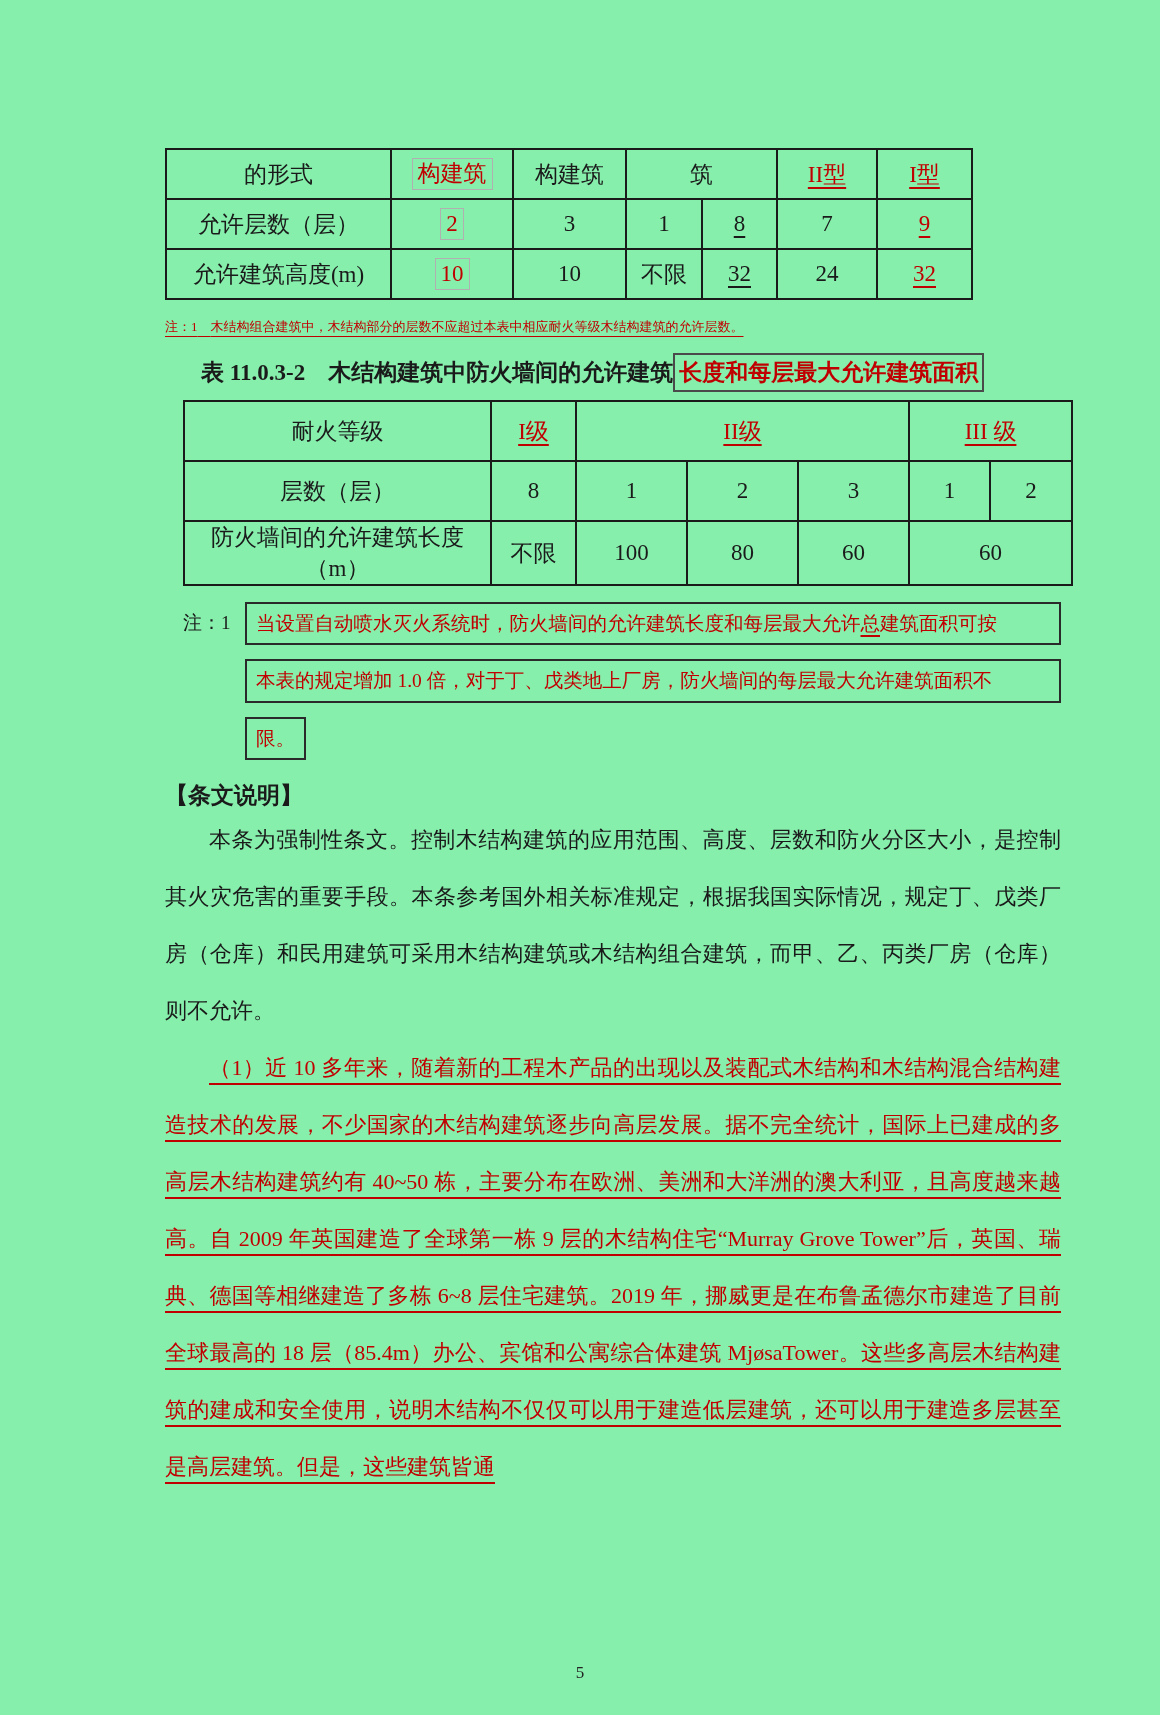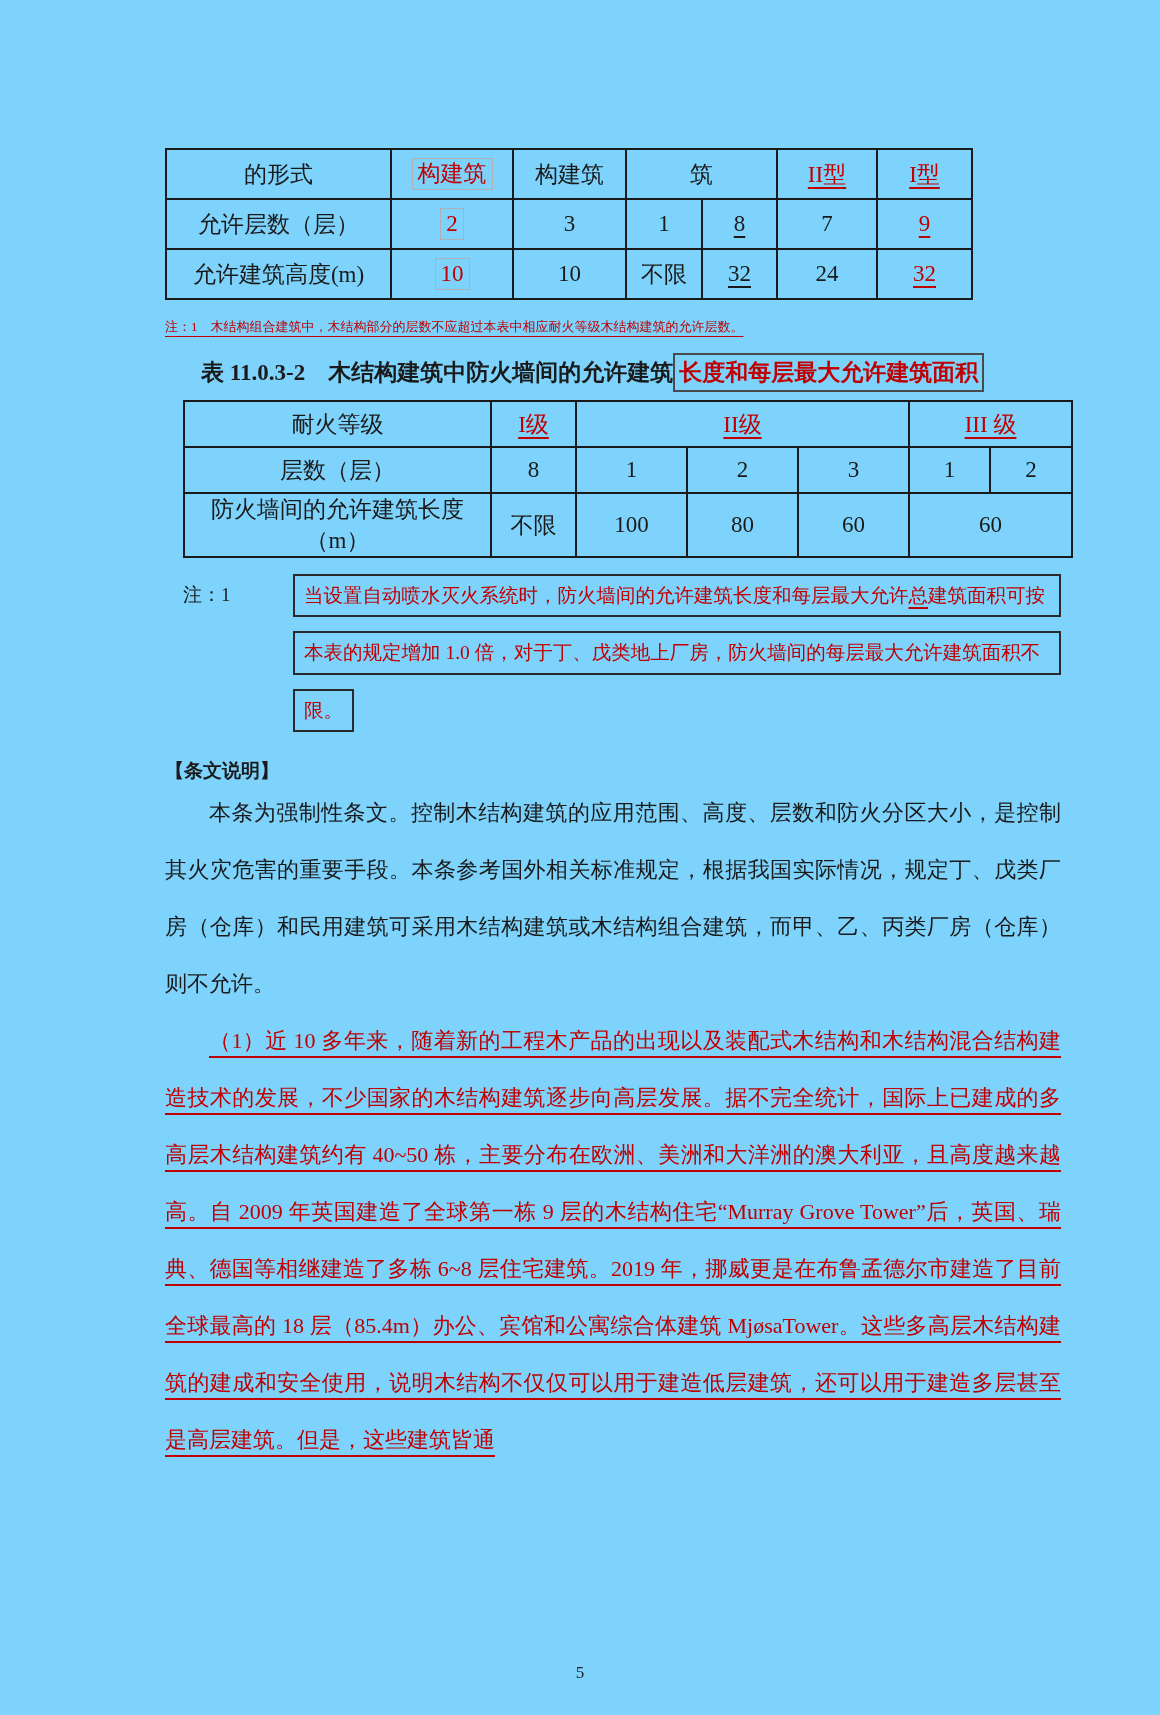--- a/index.html
+++ b/index.html
@@ -1,60 +1,60 @@
 <!DOCTYPE html>
 <html><head>
 <meta charset="utf-8">
 <style>
   * { margin:0; padding:0; box-sizing:border-box; }
   html,body { background:#e8e8e8; }
   .page {
     position:relative;
     width:1160px; height:1715px;
-    background:#7dd3fc;
+    background:#86efac;
     overflow:hidden;
     font-family:"Liberation Serif","DejaVu Serif",serif;
     color:#1a1a1a;
   }
   .content { position:absolute; left:165px; top:148px; width:896px; }
 
   
   table { border-collapse:collapse; table-layout:fixed; }
   td { border:2px solid #1a1a1a; text-align:center; vertical-align:middle; font-size:23px; padding:0 2px; overflow:hidden; }
 
   .t1 { width:806px; }
   .t1 td { height:50px; }
 
   .t2 { width:888px; margin-left:18px; margin-top:8px; }
-  .t2 td { height:46px; }
+  .t2 td { height:60px; }
 
   .red { color:#c00000; }
   .u   { text-decoration:underline; text-underline-offset:5px; text-decoration-thickness:1.5px; }
   .chgbox { display:inline-block; border:1px solid #b0b0b0; padding:0 5px; line-height:1.3; }
 
   
   .notes1 { margin-top:18px; font-size:13px; }
   .notes1 .nline { color:#c00000; text-decoration:underline; text-underline-offset:5px; margin-bottom:17px; }
   .notes1 .nline2 { padding-left:48px; }
 
   
   .t2title { margin-top:4px; margin-left:36px; font-size:23px; font-weight:bold; white-space:nowrap; }
   .t2title .boxed { display:inline-block; border:2px solid #4a4a4a; color:#c00000; padding:2px 4px; font-weight:bold; }
 
   
   .t2notes { display:flex; margin-top:16px; margin-left:18px; }
   .t2notes-label { font-size:19px; white-space:nowrap; padding-top:8px; width:62px; }
   .t2notes-body { flex:1; }
-  .rbox { border:2px solid #2a2a2a; color:#c00000; font-size:19.5px; padding:5px 9px; margin-bottom:14px; line-height:1.5;margin-left:48px; }
+  .rbox { border:2px solid #2a2a2a; color:#c00000; font-size:19.5px; padding:5px 9px; margin-bottom:14px; line-height:1.5; }
   .rbox-fit { display:inline-block; margin-bottom:0; }
   .note2-item { margin-top:18px; margin-left:42px; font-size:19.5px; color:#2f2f2f; }
   .numbox { display:inline-block; border:1px solid #6a6a6a; padding:0 7px; margin-right:10px; color:#3a3a3a; }
 
   
-  .sec-header { margin-top:26px; font-size:19px; font-weight:bold; }
+  .sec-header { margin-top:20px; font-size:23px; font-weight:bold; }
   .para { font-size:22px; line-height:57px; text-align:justify; text-indent:2em; }
   .para.black { color:#1a1a1a; }
   .para.redp  { color:#c00000; text-decoration:underline; text-underline-offset:8px; text-decoration-thickness:1.5px; }
 
   .footer { position:absolute; left:0; bottom:32px; width:100%; text-align:center; font-size:17px; color:#222; }
 </style>
 </head>
 <body>
 
 <div class="page">

